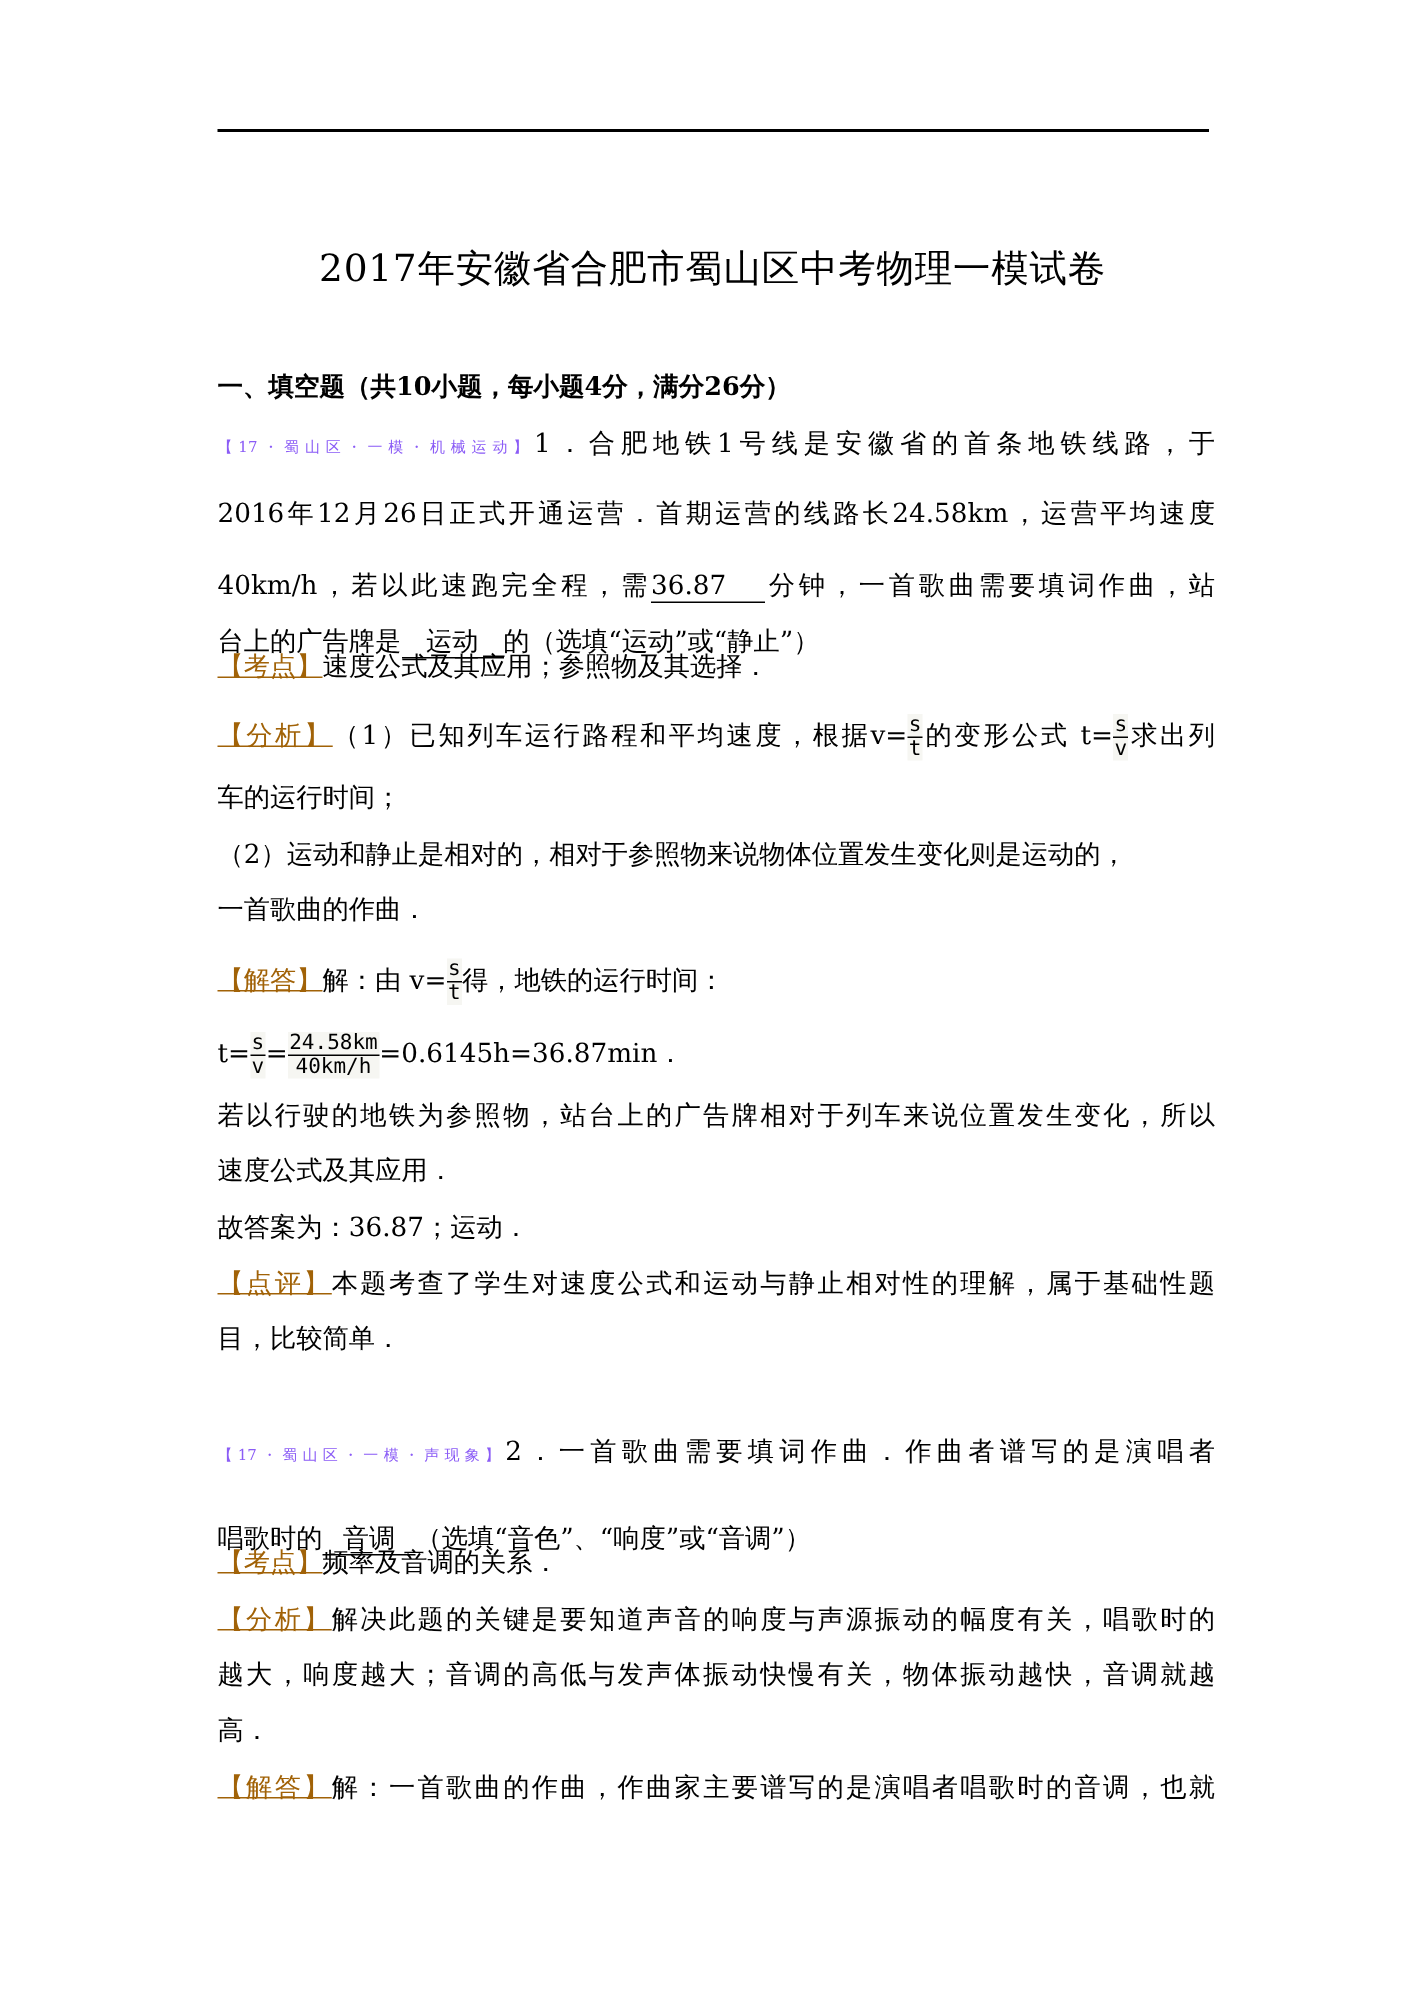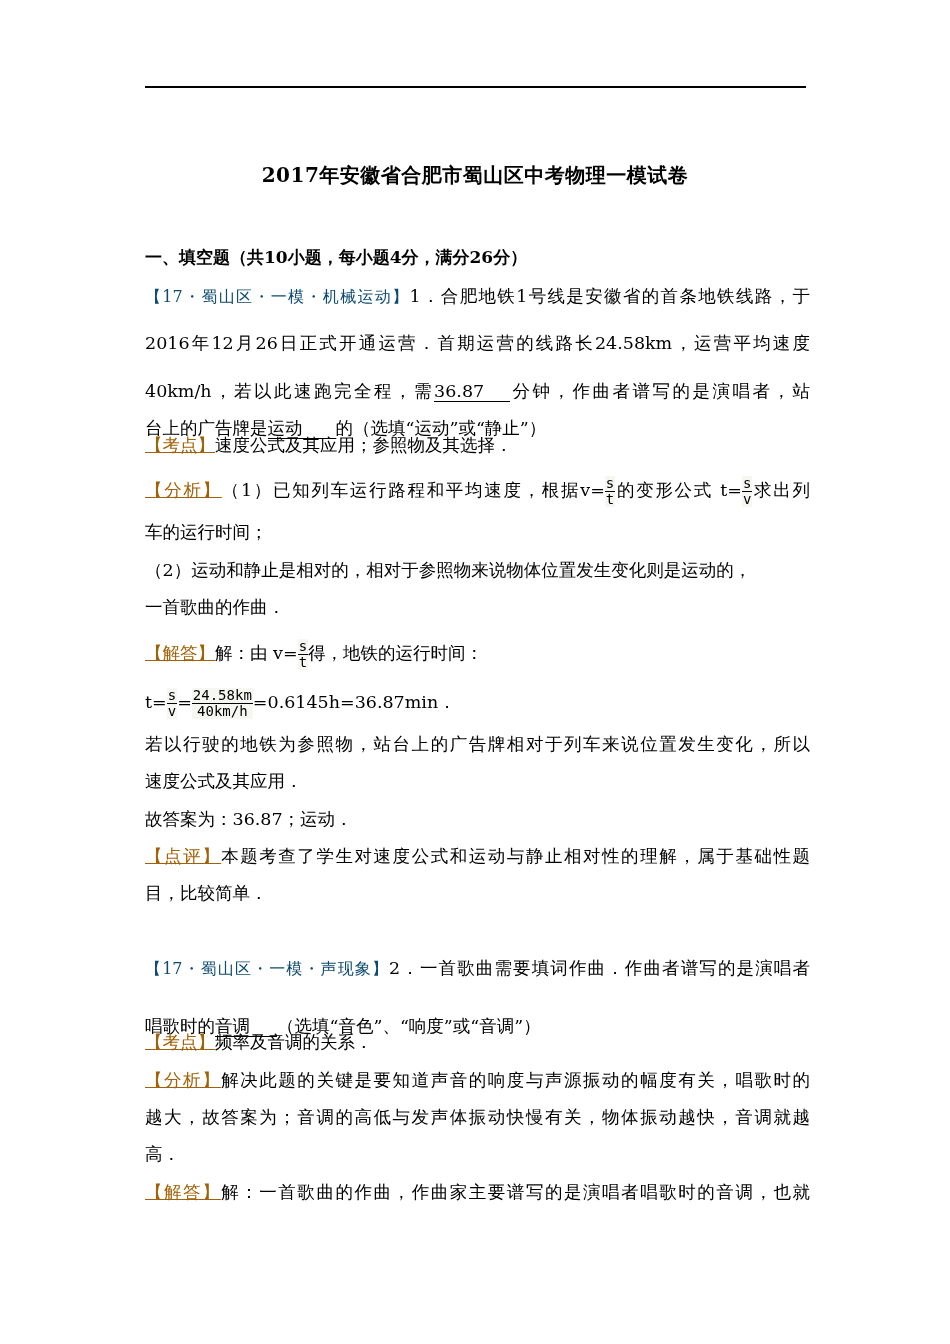--- a/index.html
+++ b/index.html
@@ -1,44 +1,44 @@
 <!DOCTYPE html>
 <html><head>
 <meta charset="utf-8">
 <style>
   html, body { margin:0; padding:0; background:#ffffff; }
   body { width:950px; height:1344px; position:relative; overflow:hidden;
          font-family:"DejaVu Serif","Liberation Serif",serif; color:#000; }
   .rule { position:absolute; left:145px; top:86px; width:661px; height:0; border-top:2px solid #000; }
   .title { position:absolute; left:0; width:950px; top:162px; text-align:center;
-           font-size:20px; font-weight:bold; letter-spacing:0.5px; }
+           font-size:25px; font-weight:normal; letter-spacing:0.5px; }
   .section { position:absolute; left:145px; top:246px; font-size:17px; font-weight:bold; }
   .ln { position:absolute; left:145px; width:665px; font-size:17.5px; white-space:nowrap; line-height:24px; }
   .just { text-align:justify; text-align-last:justify; }
-  .tag-red { color:#0c4a6e; font-size:16px; }
+  .tag-red { color:#8b5cf6; font-size:10px; }
   .tag-blue { color:#a16207;text-decoration:underline; }
-  .blank { display:inline-block; border-bottom:1px solid #000; text-align:left; line-height:20px;margin-top:23px; }
+  .blank { display:inline-block; border-bottom:1px solid #000; text-align:center; line-height:20px;margin-top:23px; }
   .frac { display:inline-block; vertical-align:middle; text-align:center; font-family:"DejaVu Sans Mono","Liberation Mono",monospace; font-size:14px; line-height:15px; background:#f6f6f2; }
   .frac .num { display:block; border-bottom:1px solid #000; padding:0 1px; }
   .frac .den { display:block; padding:0 1px; }
 </style>
 </head>
 <body>
 
 <div class="rule"></div>
 
 <div class="title">2017年安徽省合肥市蜀山区中考物理一模试卷</div>
 <div class="section">一、填空题（共10小题，每小题4分，满分26分）</div>
 
 <div class="ln just" style="top:284px">
   <span class="tag-red">【17・蜀山区・一模・机械运动】</span><span>1．合肥地铁1号线是安徽省的首条地铁线路，于</span>
 </div>
 <div class="ln just" style="top:331px">2016年12月26日正式开通运营．首期运营的线路长24.58km，运营平均速度</div>
 <div class="ln just" style="top:358px">
-  <span>40km/h，若以此速跑完全程，需</span><span class="blank" style="width:76px">36.87</span><span>分钟，作曲者谱写的是演唱者，站</span>
+  <span>40km/h，若以此速跑完全程，需</span><span class="blank" style="width:76px">36.87</span><span>分钟，一首歌曲需要填词作曲，站</span>
 </div>
 <div class="ln" style="top:395px">
   <span>台上的广告牌是</span><span class="blank" style="width:68px">运动</span><span>的（选填“运动”或“静止”）</span>
 </div>
 
 <div class="ln" style="top:433px">
   <span class="tag-blue">【考点】</span><span>速度公式及其应用；参照物及其选择．</span>
 </div>
 
 <div class="ln just" style="top:476px">
@@ -68,17 +68,17 @@
 </div>
 <div class="ln" style="top:993px">
   <span>唱歌时的</span><span class="blank" style="width:62px">音调</span><span>（选填“音色”、“响度”或“音调”）</span>
 </div>
 <div class="ln" style="top:1030px">
   <span class="tag-blue">【考点】</span><span>频率及音调的关系．</span>
 </div>
 <div class="ln just" style="top:1068px">
   <span class="tag-blue">【分析】</span><span>解决此题的关键是要知道声音的响度与声源振动的幅度有关，唱歌时的</span>
 </div>
-<div class="ln just" style="top:1105px">越大，故答案为；音调的高低与发声体振动快慢有关，物体振动越快，音调就越</div>
+<div class="ln just" style="top:1105px">越大，响度越大；音调的高低与发声体振动快慢有关，物体振动越快，音调就越</div>
 <div class="ln" style="top:1142px">高．</div>
 <div class="ln just" style="top:1180px">
   <span class="tag-blue">【解答】</span><span>解：一首歌曲的作曲，作曲家主要谱写的是演唱者唱歌时的音调，也就</span>
 </div>
 
 </body></html>

